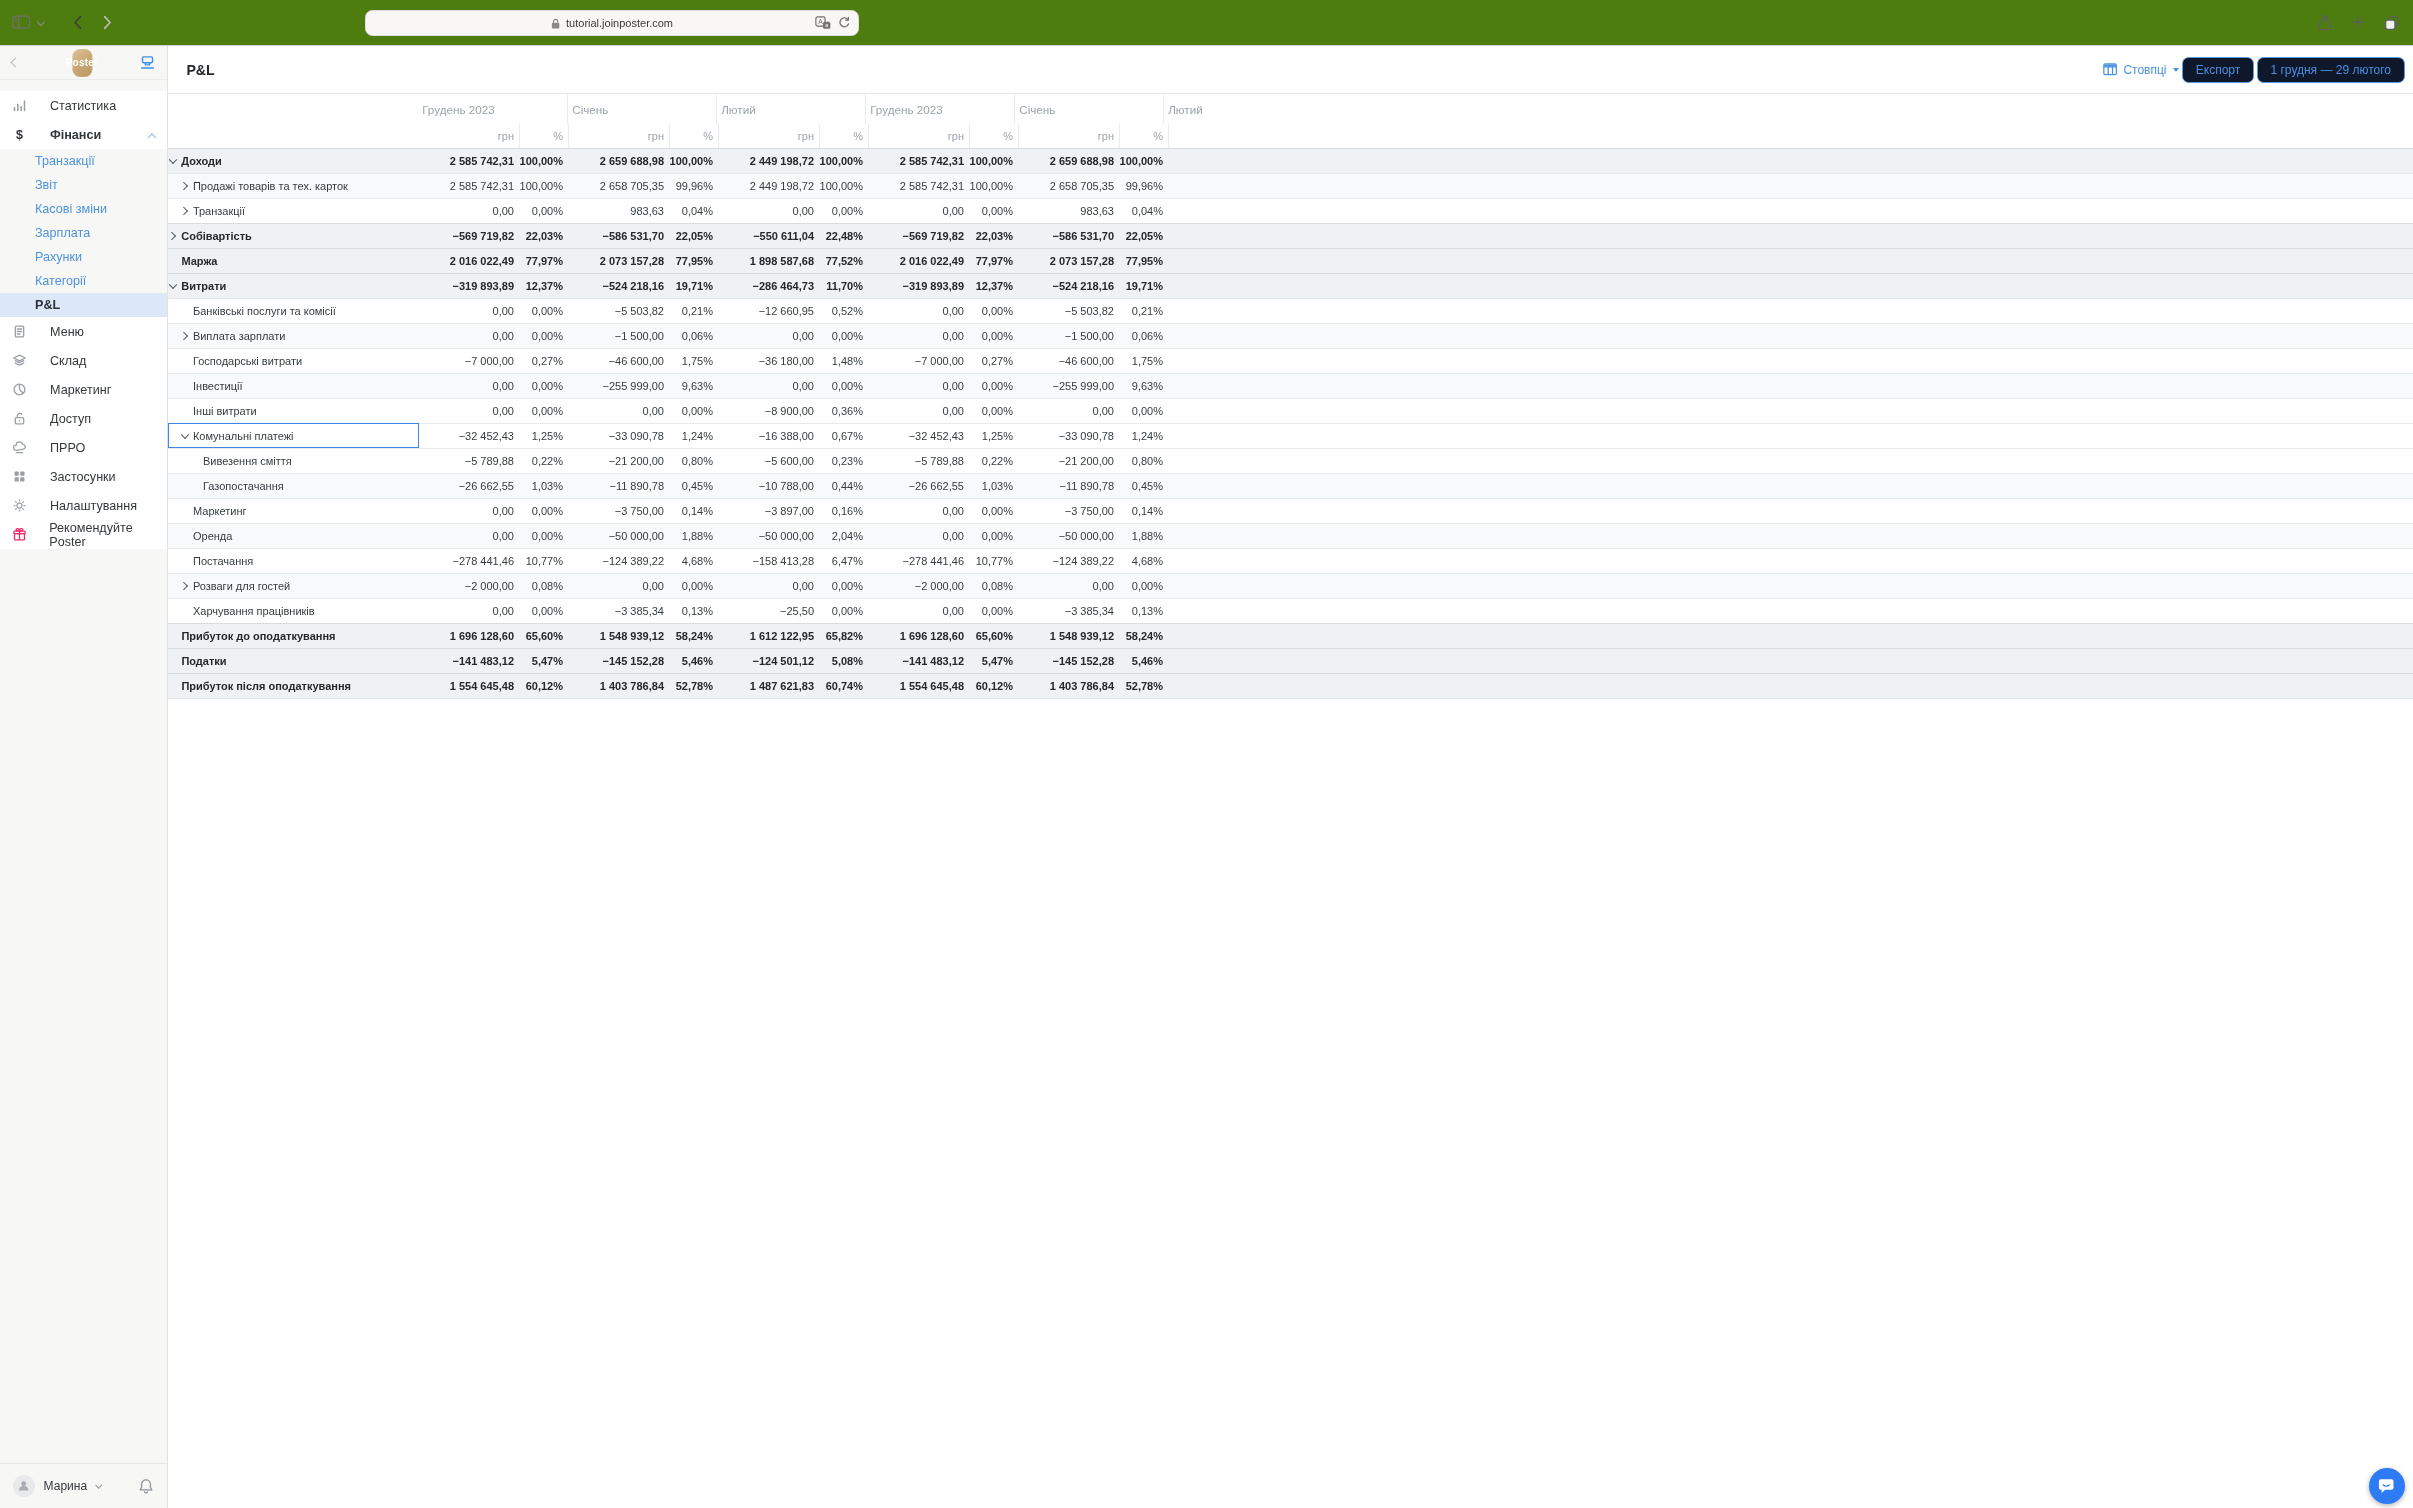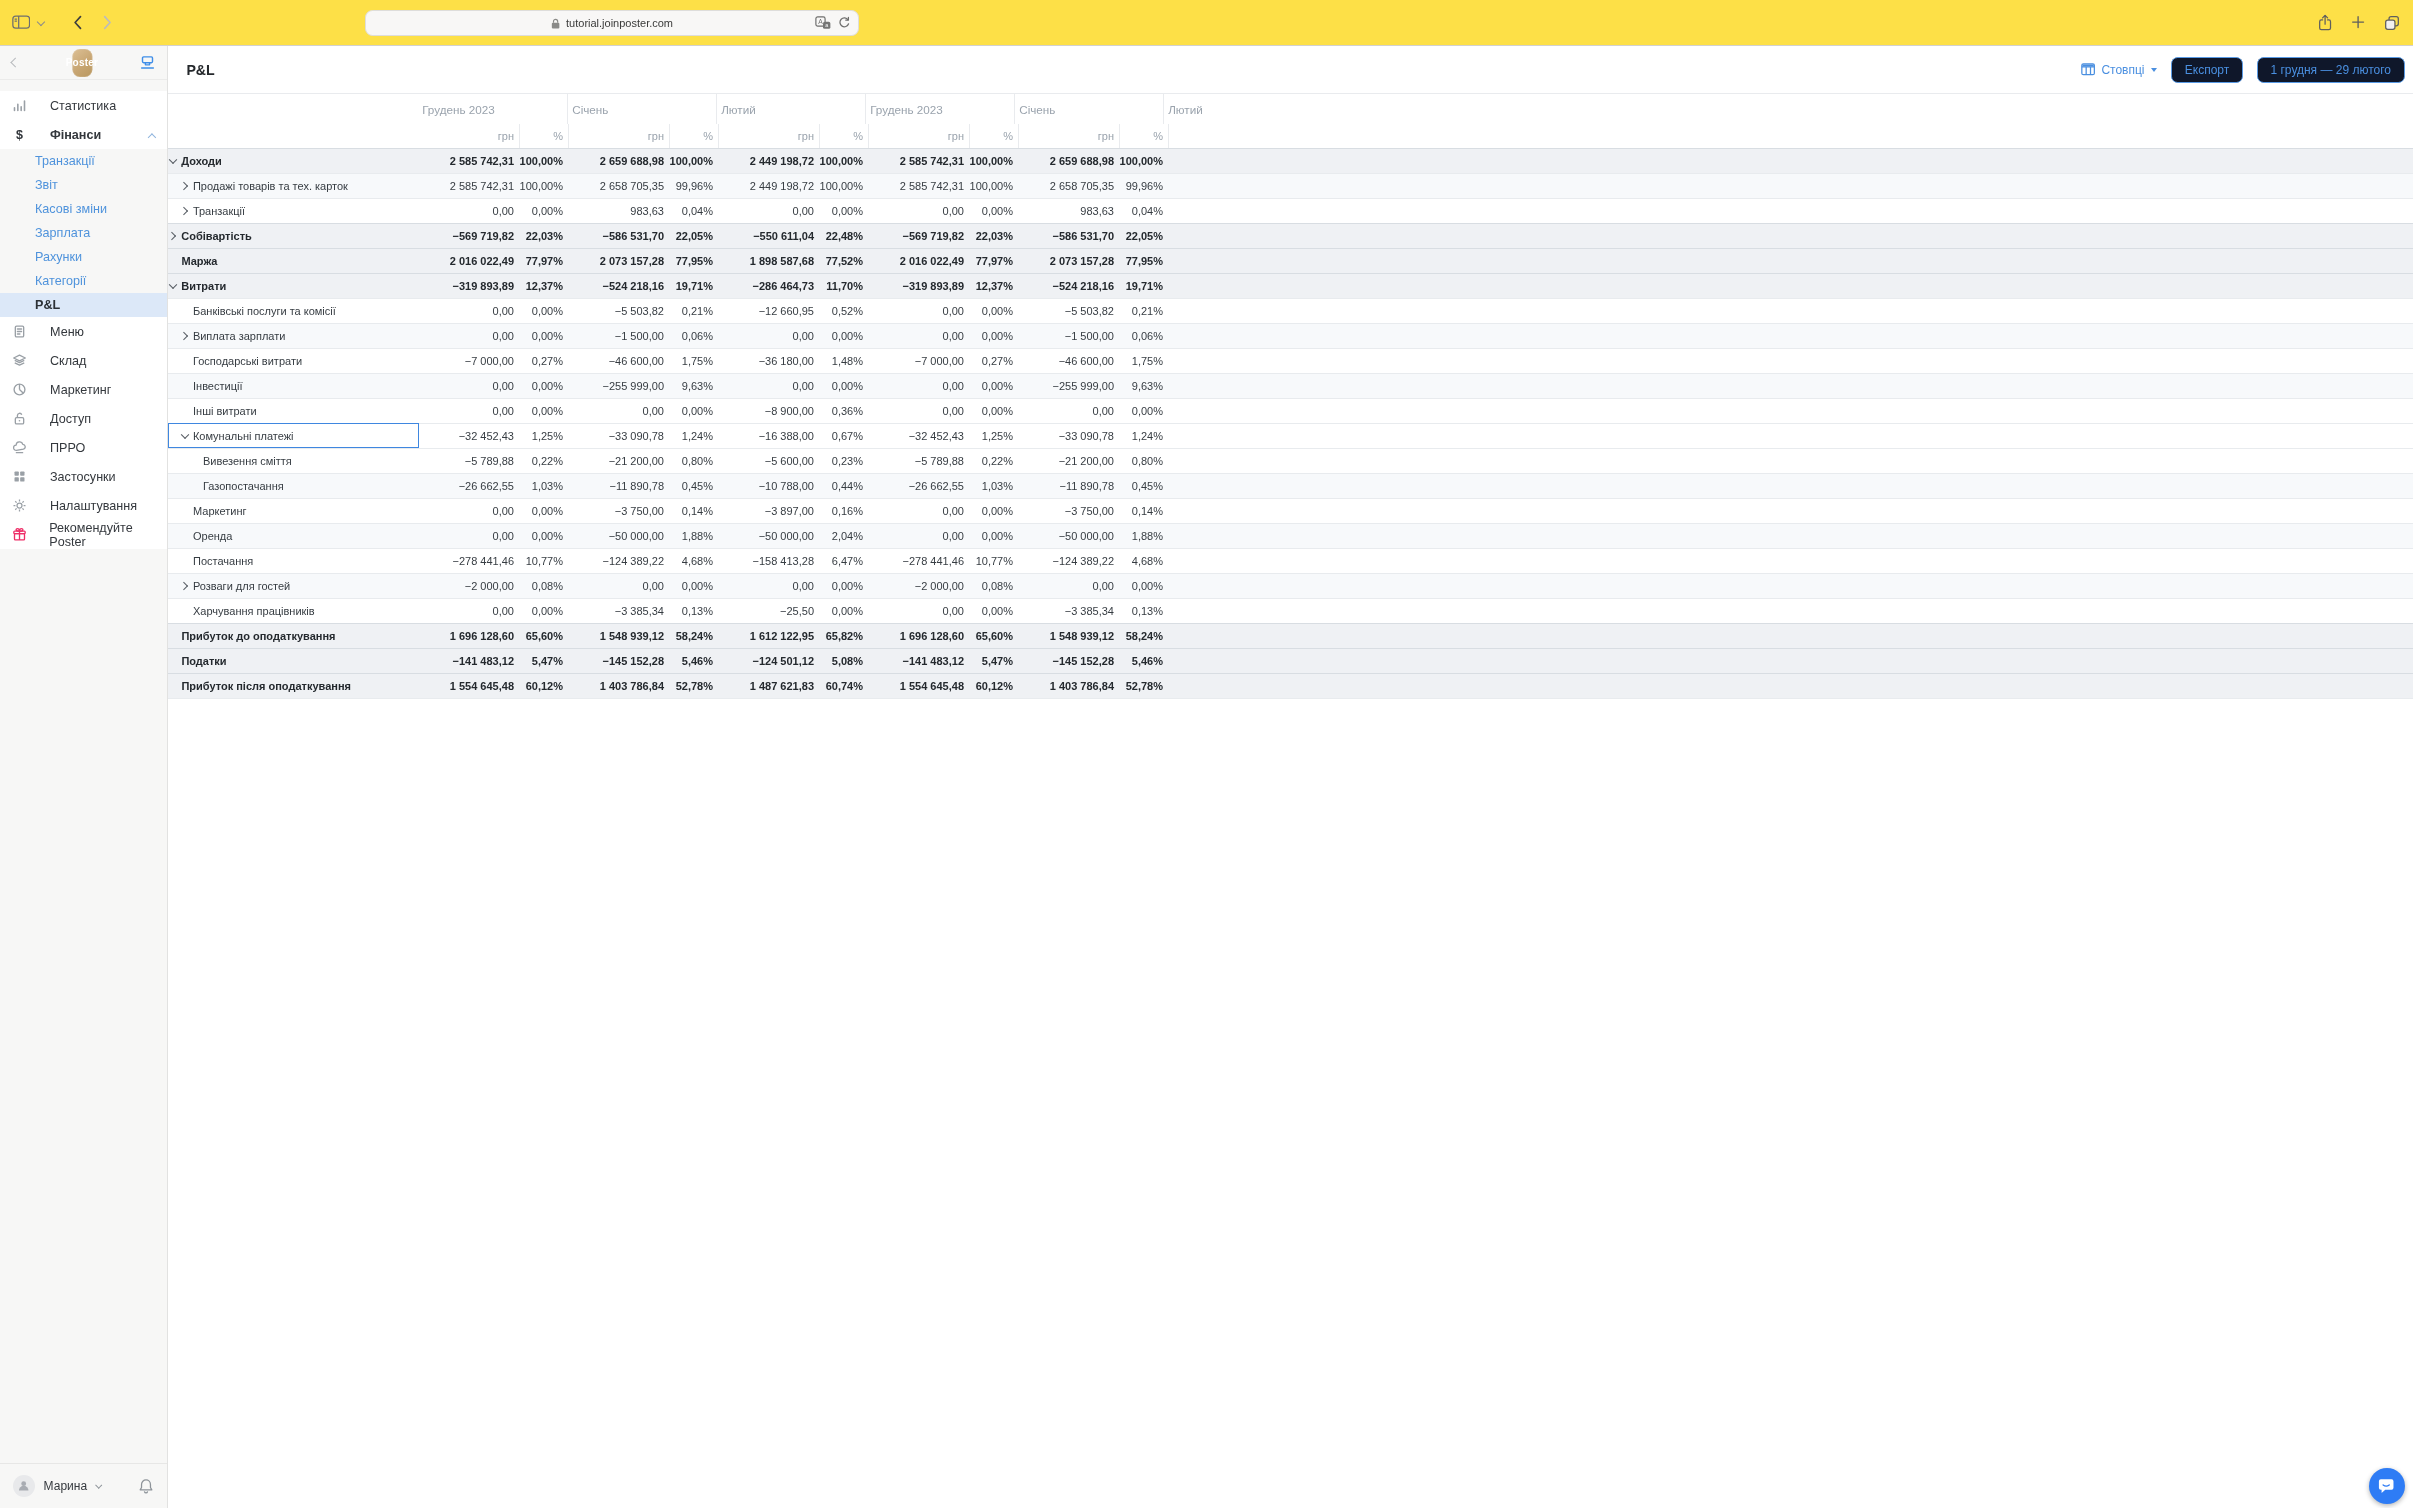--- a/index.html
+++ b/index.html
@@ -1,21 +1,21 @@
 <!DOCTYPE html>
 <html style="font-size:13.4px"><head>
 <meta charset="utf-8">
 <style>
   html,body{margin:0;padding:0;width:1207px;height:754px;overflow:hidden;
     font-family:"Liberation Sans","DejaVu Sans",sans-serif;background:#fff;
     -webkit-font-smoothing:antialiased;}
   *{box-sizing:border-box;}
 
   
-  .chrome{position:absolute;top:0;left:0;right:0;height:46px;background:#fde047;
+  .chrome{position:absolute;top:0;left:0;right:0;height:46px;background:#4d7c0f;
     border-bottom:0.8px solid #d2d1cf;z-index:30;}
   .chrome-left{position:absolute;left:11.7px;top:0;bottom:0;display:flex;align-items:center;gap:7.5px;}
   .cicon{display:inline-flex;align-items:center;justify-content:center;cursor:default;}
   .chev-tiny{width:5.9px;height:5.9px;border-right:1.3px solid #8b8b8a;border-bottom:1.3px solid #8b8b8a;
     transform:rotate(45deg) translate(-0.8px,-0.8px);margin-right:8.4px;}
   .nav-arrow{color:#3e3e3d;margin-left:13.4px;}
   .nav-arrow.disabled{color:#bdbcba;}
   .url-pill{position:absolute;left:365px;top:10px;width:494px;height:26px;border-radius:7.5px;
     background:#f8f7f6;border:0.8px solid #dedddb;display:flex;align-items:center;justify-content:center;gap:5.9px;}
   .url-text{font-size:11px;color:#3a3a39;}
@@ -49,21 +49,21 @@
     justify-content:center;overflow:hidden;}
   .user-name{font-size:12px;color:#35393e;}
   .user-caret{width:5px;height:5px;border-right:1.3px solid #8d9399;border-bottom:1.3px solid #8d9399;
     transform:rotate(45deg) translateY(-1.7px);}
   .bell{margin-left:auto;display:flex;}
 
   
   .main{flex:1;position:relative;background:#fff;overflow:hidden;}
   .main-head{height:48px;border-bottom:0.8px solid #e9ebee;display:flex;align-items:center;padding:0 8.4px 0 18.4px;}
   .page-title{font-size:14.2px;font-weight:700;color:#25282c;}
-  .controls{margin-left:auto;display:flex;align-items:center;gap:14px;}
+  .controls{margin-left:auto;display:flex;align-items:center;gap:3px;}
   .columns-btn{display:flex;align-items:center;gap:6.7px;color:#4a8fe0;font-size:12px;cursor:pointer;}
   .caret-dn{width:0;height:0;border-left:3.8px solid transparent;border-right:3.8px solid transparent;
     border-top:4.6px solid #4a8fe0;margin-top:0.8px;}
   .pill{height:26px;border:0.8px solid #5a9be6;border-radius:6.7px;color:#4a8fe0;font-size:12px;
     display:flex;align-items:center;padding:0 12.6px;cursor:pointer;background:#0f172a;white-space:nowrap;}
 
   
   .thead-group{display:grid;grid-template-columns:250px 448px 342px;height:28.5px;align-items:center;}
   .g-cell{display:flex;align-items:center;gap:7.5px;padding-left:3.4px;color:#9aa3ad;font-size:12px;height:100%;}
   .g-cell.g2{border-left:0.8px solid #e9ebee;}

